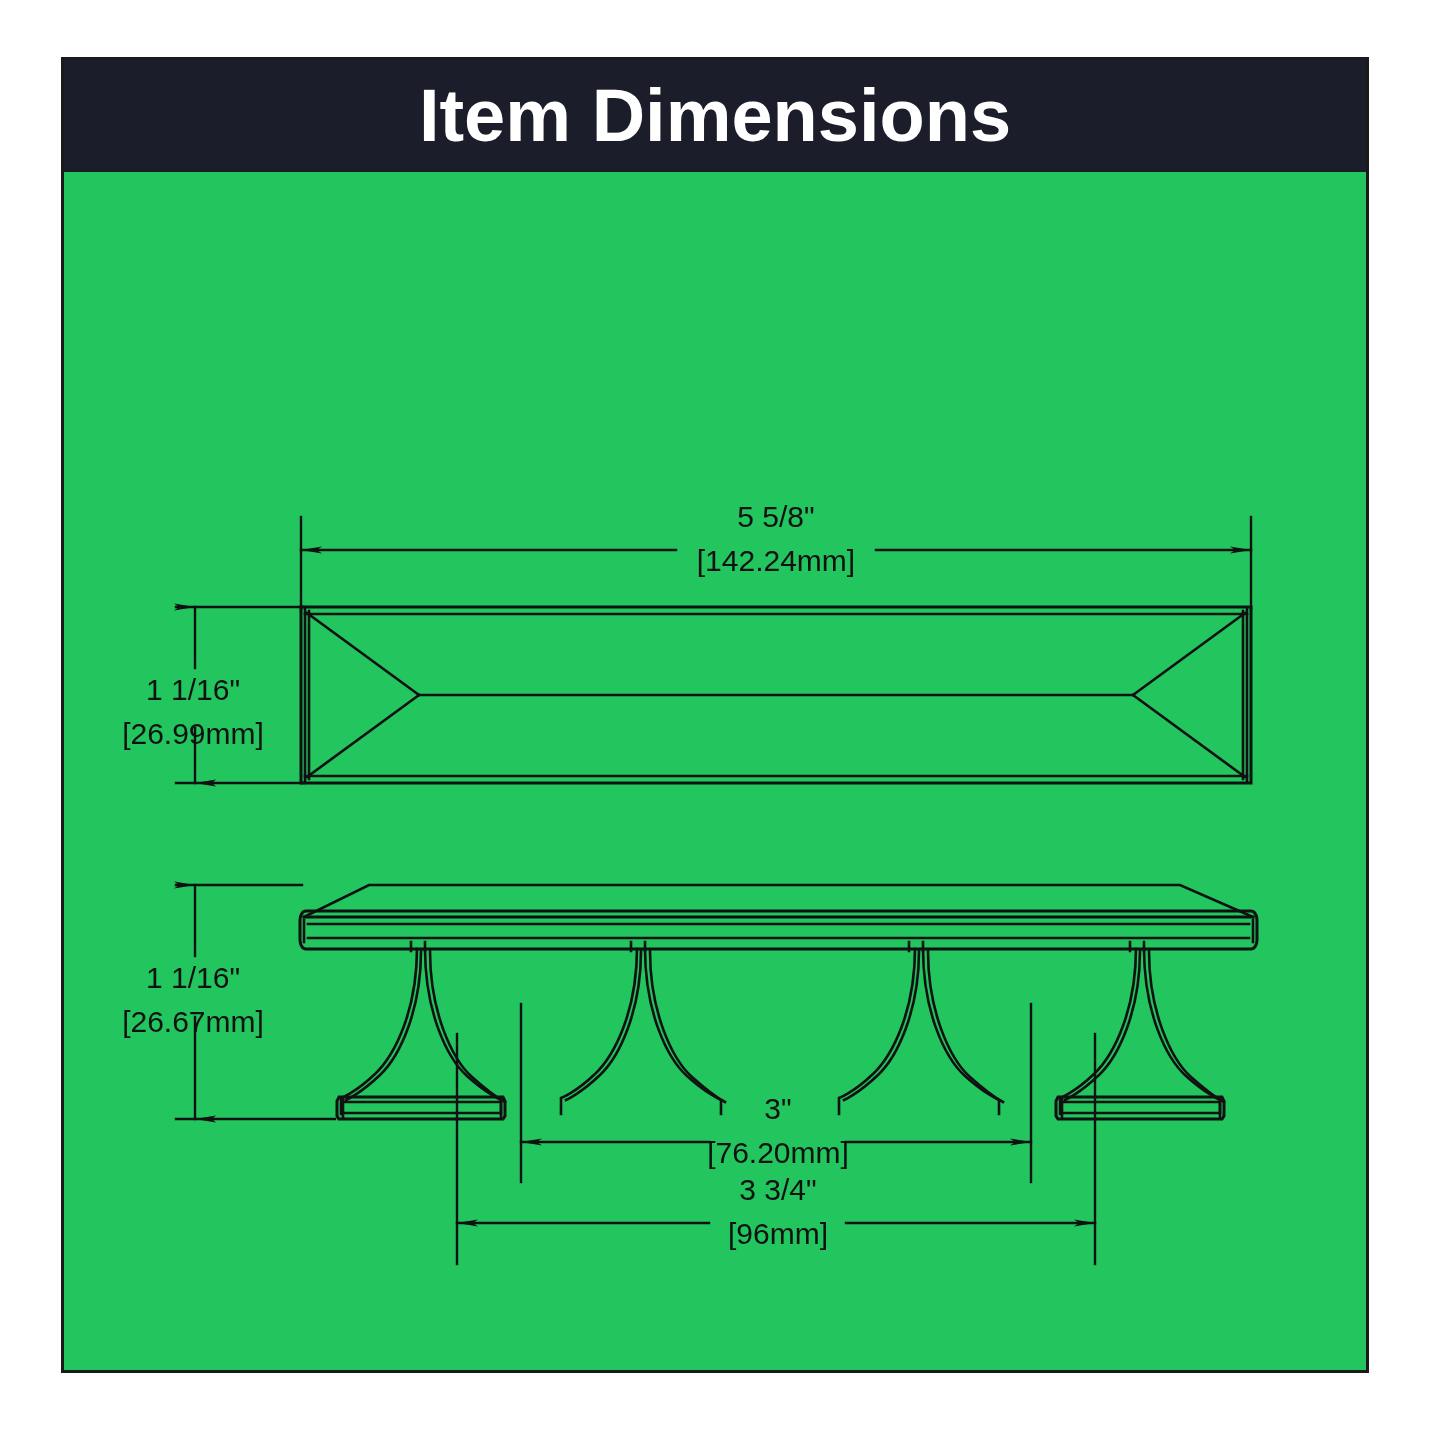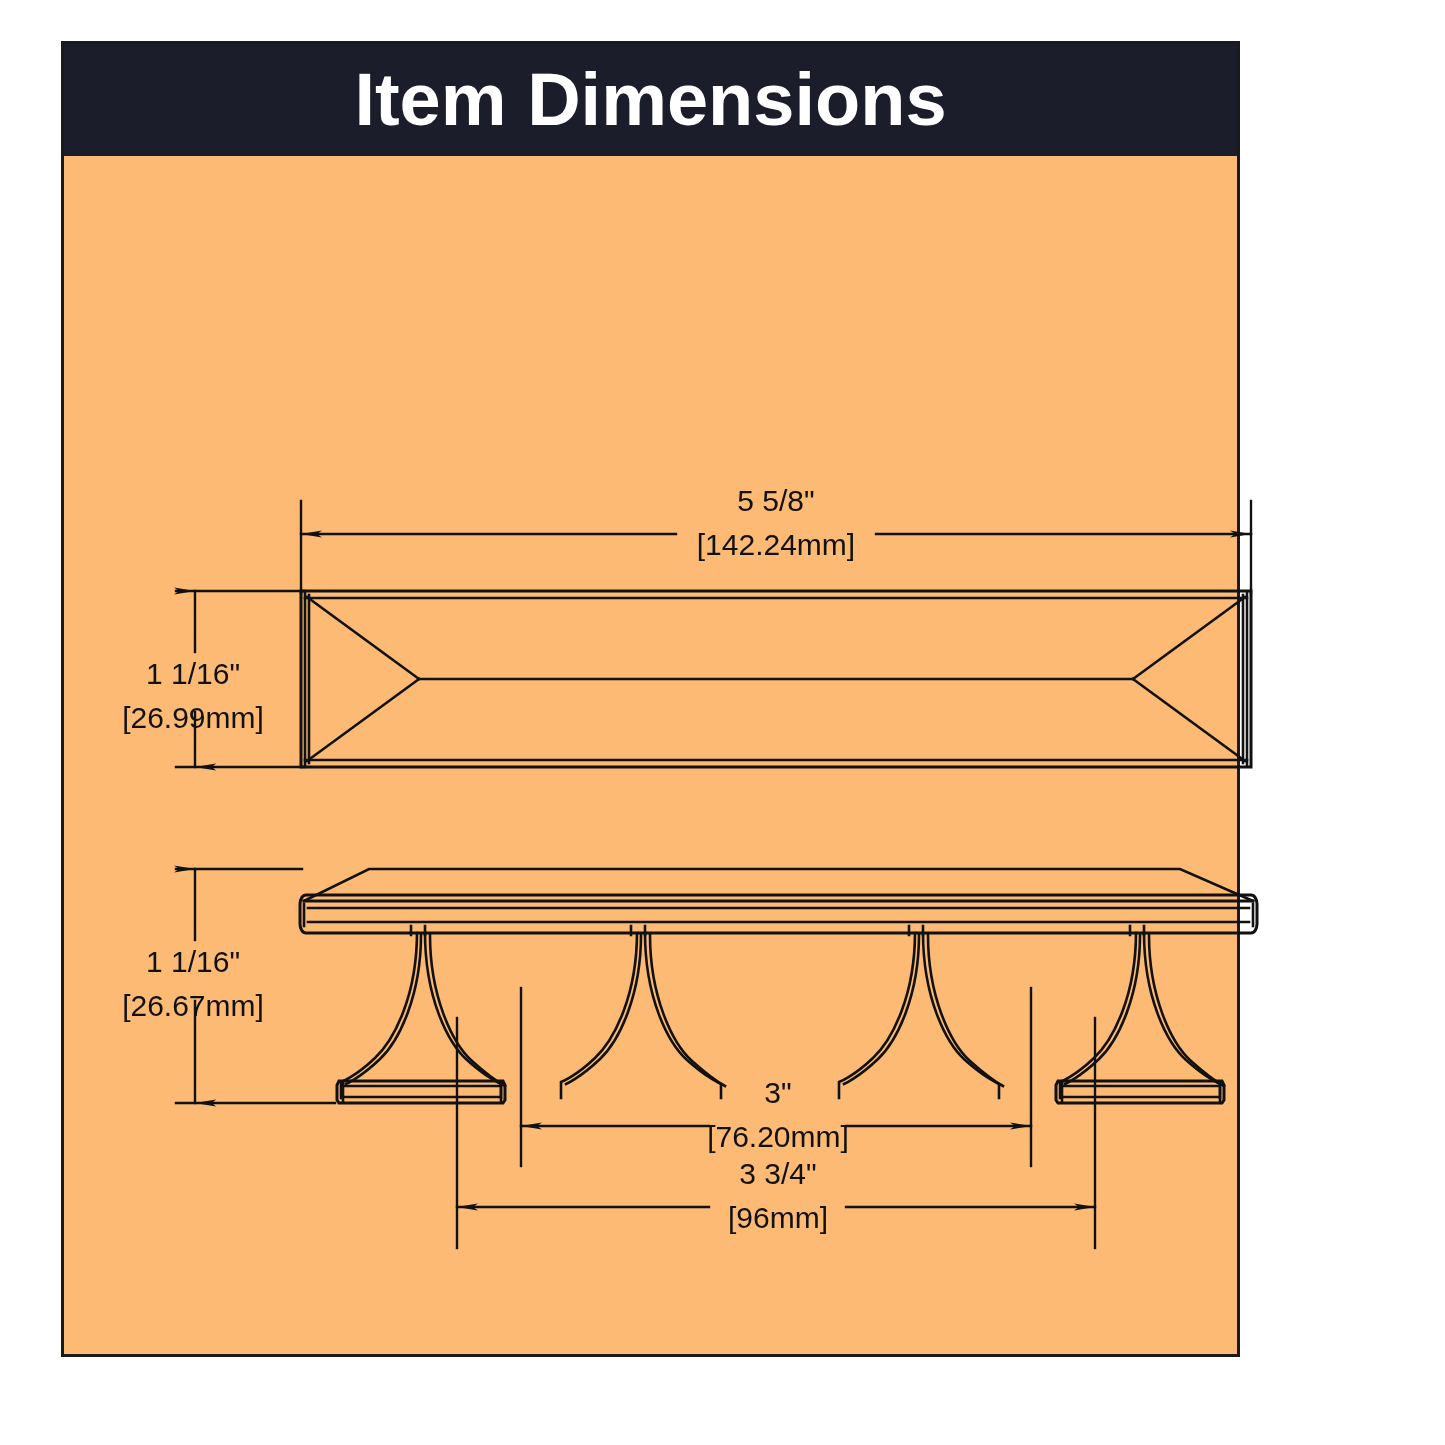--- a/index.html
+++ b/index.html
@@ -13,26 +13,26 @@
   #page {
     position: relative;
     width: 1445px;
     height: 1445px;
     background: #ffffff;
     overflow: hidden;
   }
   #frame {
     position: absolute;
     left: 61px;
-    top: 41px;
-    width: 1179px;
+    top: 57px;
+    width: 1308px;
     height: 1316px;
     border: 3px solid #1a1a1a;
     box-sizing: border-box;
-    background: #fdba74;
+    background: #22c55e;
   }
   #title-bar {
     position: absolute;
     left: 0;
     top: 0;
     right: 0;
     height: 112px;
     background: #1b1d2a;
     display: flex;
     align-items: center;

